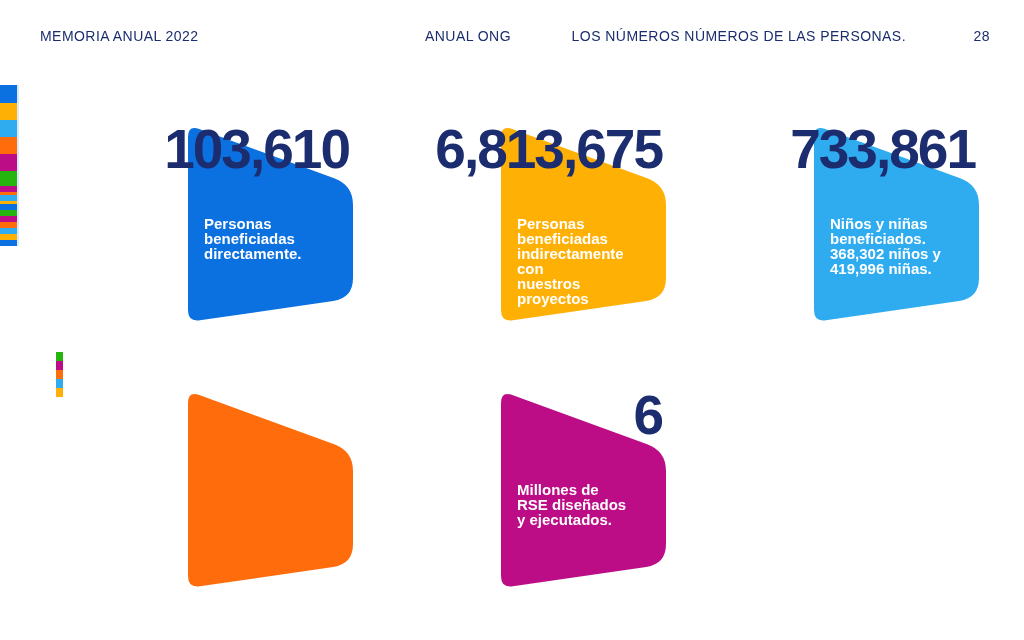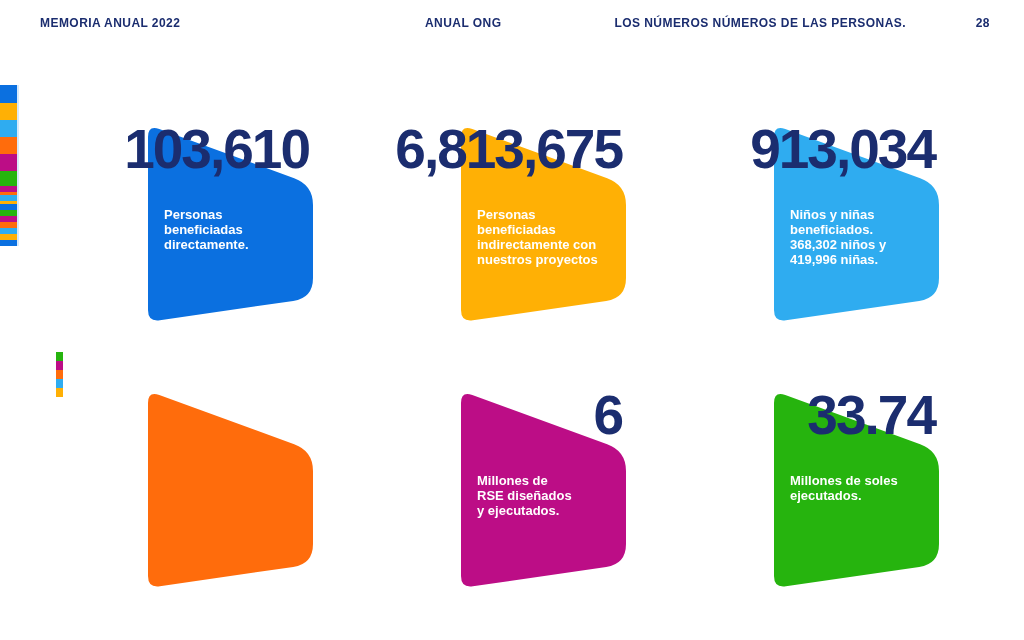--- a/index.html
+++ b/index.html
@@ -6,51 +6,51 @@
   html,body { background:#ffffff; }
   .page {
     position:relative;
     width:1024px; height:640px;
     background:#ffffff;
     overflow:hidden;
     font-family:"Liberation Sans","DejaVu Sans",sans-serif;
   }
   
   .hdr span {
-    position:absolute; top:16px;
-    font-size:12px; font-weight:bold;
+    position:absolute; top:28px;
+    font-size:14px; font-weight:normal;
     letter-spacing:0.45px;
     color:var(--navy,#1B2D6F);
     white-space:nowrap;
   }
   .hdr-left   { left:40px;  }
   .hdr-center { left:425px; }
   .hdr-right  { right:118px;}
   .hdr-page   { right:34px; }
   
   .left-bar {
     position:absolute; left:0; top:85px; width:19px;
     border-right:2px solid #D8EAFB;
   }
   .left-bar div { width:100%; }
   .mini-bar { position:absolute; left:56px; top:352px; width:7px; }
   .mini-bar div { width:100%; }
   
-  .cell { position:absolute; width:165px; height:197px; }
+  .cell { position:absolute; width:165px; height:197px;margin-left:40px; }
   .cell svg.shape { position:absolute; left:0; top:0; width:165px; height:197px; overflow:visible; }
   .num {
     position:absolute; right:4px; top:-3px;
     font-size:55px; font-weight:bold; line-height:1;
     letter-spacing:-2px; white-space:nowrap;
     color:var(--navy,#1B2D6F);
     z-index:2;
   }
   .label {
-    position:absolute; left:16px; top:82px; width:135px;
-    font-size:13px; font-weight:bold; line-height:15px;
+    position:absolute; left:16px; top:91px; width:135px;
+    font-size:15px; font-weight:bold; line-height:15px;
     color:#ffffff; white-space:pre-line;
     z-index:3;
   }
 </style>
 </head>
 <body>
 
 <div class="page" style="background: rgb(255, 255, 255);">
 
   <div class="hdr">
@@ -105,21 +105,21 @@
     <div class="label">Personas
 beneficiadas
 indirectamente con
 nuestros proyectos</div>
   </div>
 
   <div class="cell" style="left:774px; top:125px">
     <svg class="shape" viewBox="0 0 165 197" aria-hidden="true">
       <path d="M 0 12 Q 0 0 11.3 4.1 L 146.2 53.2 Q 165 60 165 80 L 165 153 Q 165 173 145.2 175.9 L 11.9 195.3 Q 0 197 0 185 Z" fill="#2FACF0"></path>
     </svg>
-    <div class="num">913,034</div>
+    <div class="num">733,861</div>
     <div class="label">Niños y niñas
 beneficiados.
 368,302 niños y
 419,996 niñas.</div>
   </div>
 
   <div class="cell" style="left:148px; top:391px">
     <svg class="shape" viewBox="0 0 165 197" aria-hidden="true">
       <path d="M 0 12 Q 0 0 11.3 4.1 L 146.2 53.2 Q 165 60 165 80 L 165 153 Q 165 173 145.2 175.9 L 11.9 195.3 Q 0 197 0 185 Z" fill="#FF6C0C"></path>
     </svg>
@@ -128,22 +128,14 @@
   <div class="cell" style="left:461px; top:391px">
     <svg class="shape" viewBox="0 0 165 197" aria-hidden="true">
       <path d="M 0 12 Q 0 0 11.3 4.1 L 146.2 53.2 Q 165 60 165 80 L 165 153 Q 165 173 145.2 175.9 L 11.9 195.3 Q 0 197 0 185 Z" fill="#BC0D86"></path>
     </svg>
     <div class="num">6</div>
     <div class="label">Millones de
 RSE diseñados
 y ejecutados.</div>
   </div>
 
-  <div class="cell" style="left:774px; top:391px">
-    <svg class="shape" viewBox="0 0 165 197" aria-hidden="true">
-      <path d="M 0 12 Q 0 0 11.3 4.1 L 146.2 53.2 Q 165 60 165 80 L 165 153 Q 165 173 145.2 175.9 L 11.9 195.3 Q 0 197 0 185 Z" fill="#26B40E"></path>
-    </svg>
-    <div class="num">33.74</div>
-    <div class="label">Millones de soles
-ejecutados.</div>
-  </div>
 
 </div>
 
 </body></html>

